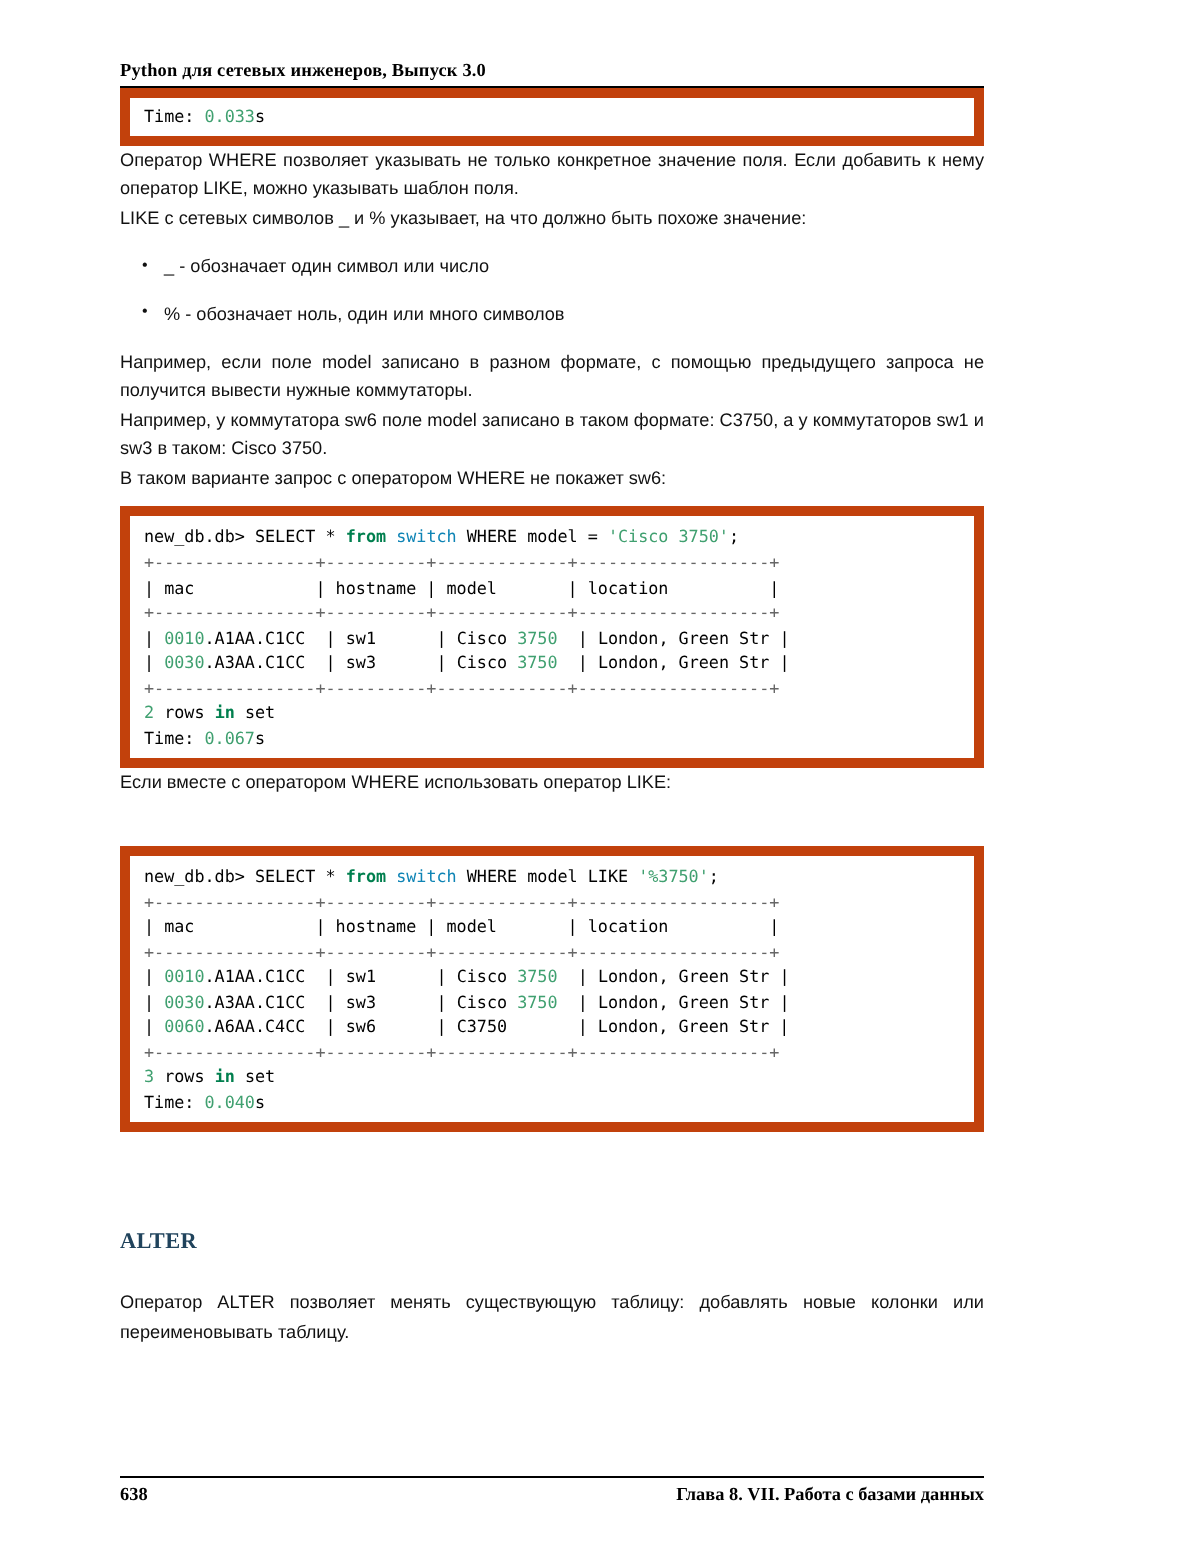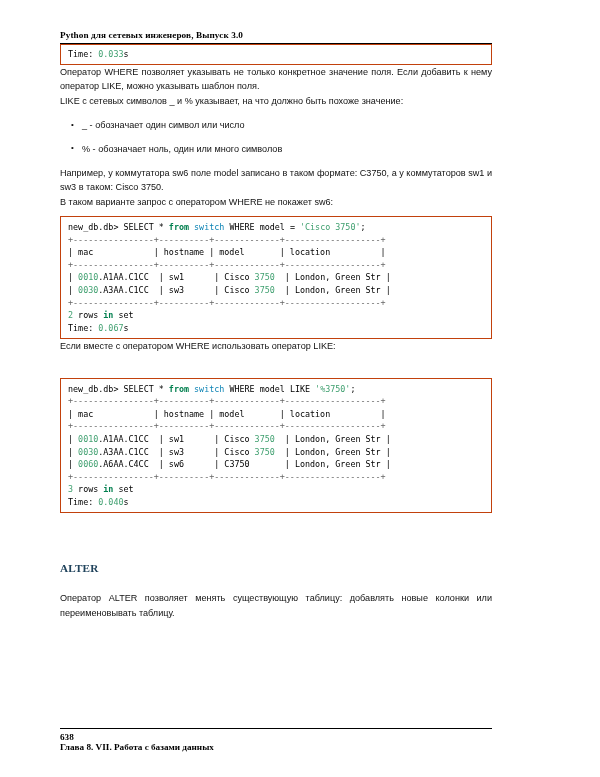--- a/index.html
+++ b/index.html
@@ -41,21 +41,21 @@
   .continuation {
     text-align: right;
     font-size: 7.6px;
     color: #2b2b2b;
     margin-top: 18px;
     margin-bottom: 2.5px;
   }
 
   
   .codeblock {
-    border: 1px solid #c2410c;
+    border: 5px solid #c2410c;
     background: #ffffff;
     box-sizing: border-box;
     padding: 4px 7px 4px 7px;
     font-family: "DejaVu Sans Mono", "Liberation Mono", monospace;
     font-size: 8.4px;
     line-height: 12.55px;
     white-space: pre;
     color: #000000;
     overflow: hidden;
   }
@@ -117,27 +117,26 @@
     left: 60px;
     right: 60px;
     bottom: 25px;
   }
   .footer .rule {
     border-top: 1.4px solid #000;
     margin-bottom: 3px;
   }
   .footer .row {
     display: flex;
-    justify-content: flex-start;
+    justify-content: space-between;
     align-items: baseline;
     font-family: "Liberation Serif", serif;
     font-weight: bold;
     font-size: 9.2px;
     color: #000;
-    flex-direction: column;
   }
 </style>
 </head>
 <body>
 
 <div class="page">
 
   <div class="running-header">
     <span>Python для сетевых инженеров, Выпуск 3.0</span>
   </div>
@@ -147,20 +146,21 @@
 
   <p class="body gap-lg">Оператор WHERE позволяет указывать не только конкретное значение поля. Если добавить к нему оператор LIKE, можно указывать шаблон поля.</p>
 
   <p class="body gap-md">LIKE с сетевых символов _ и % указывает, на что должно быть похоже значение:</p>
 
   <ul class="bullets">
     <li>_ - обозначает один символ или число</li>
     <li>% - обозначает ноль, один или много символов</li>
   </ul>
 
+  <p class="body gap-sm">Например, если поле model записано в разном формате, с помощью предыдущего запроса не получится вывести нужные коммутаторы.</p>
 
   <p class="body gap-md">Например, у коммутатора sw6 поле model записано в таком формате: C3750, а у коммутаторов sw1 и sw3 в таком: Cisco 3750.</p>
 
   <p class="body gap-md">В таком варианте запрос с оператором WHERE не покажет sw6:</p>
 
   <div class="codeblock" style="margin-top:7px;"><span>new_db.db&gt; </span><span>SELECT * </span><span class="tok-kw">from </span><span class="tok-name">switch </span><span>WHERE model = </span><span class="tok-str">'Cisco 3750'</span><span>;</span>
 <span class="tok-punct">+----------------+----------+-------------+-------------------+</span>
 <span>| mac            | hostname | model       | location          |</span>
 <span class="tok-punct">+----------------+----------+-------------+-------------------+</span>
 <span>| <span class="tok-num">0010</span><span>.A1AA.C1CC</span><span>  </span><span>| sw1      </span><span>| Cisco </span><span class="tok-num">3750</span><span>  </span><span>| London, Green Str |</span></span>

